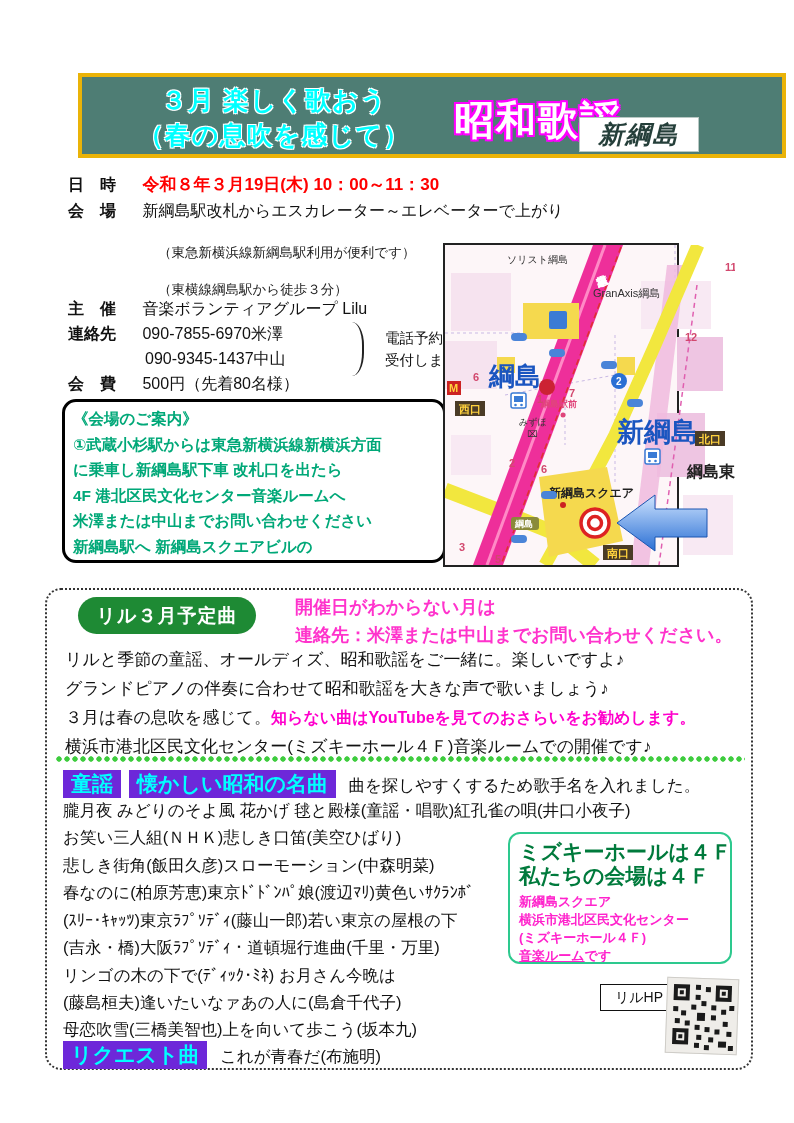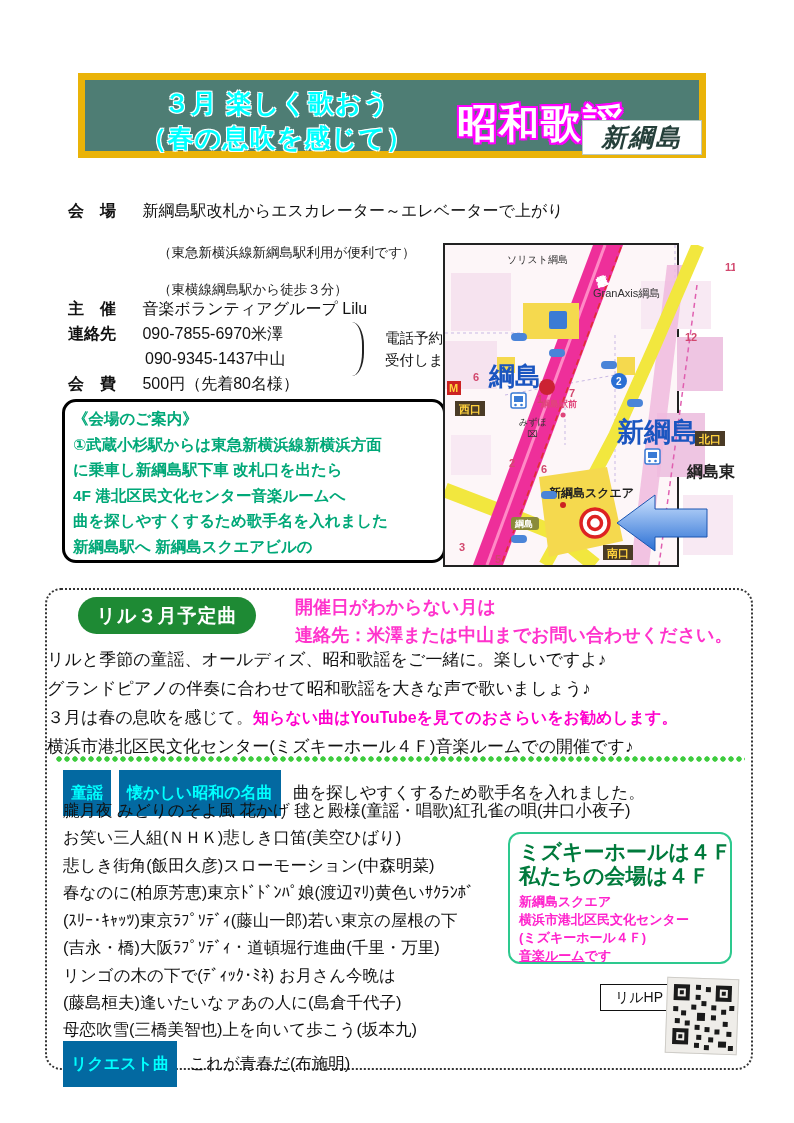--- a/index.html
+++ b/index.html
@@ -6,22 +6,22 @@
   html,body { background:#888; }
   body { font-family:"Liberation Sans","DejaVu Sans",sans-serif; }
   .page {
     position:relative; width:794px; height:1123px; background:#fff;
     margin:0 auto; overflow:hidden;
   }
   .abs { position:absolute; }
 
   
   .hdr {
-    left:78px; top:73px; width:628px; height:85px;
-    background:#4e7d74; border:7px solid #eab308;text-decoration:underline;
+    left:78px; top:73px; width:708px; height:85px;
+    background:#4e7d74; border:4px solid #eab308;text-decoration:underline;
   }
   .hdr-title {
     left:22px; top:6px; width:340px; text-align:center;
     color:#00ffff; font-weight:bold; font-size:26px; line-height:35px;
     text-shadow:1px 1px 0 #fff,-1px -1px 0 #fff,1px -1px 0 #fff,-1px 1px 0 #fff;
     letter-spacing:1px;
   }
   .hdr-genre {
     left:372px; top:16px; font-size:40px; font-weight:bold; color:#fff;
     text-shadow:2px 2px 0 #ff00ff,-2px -2px 0 #ff00ff,2px -2px 0 #ff00ff,-2px 2px 0 #ff00ff,0 2px 0 #ff00ff,0 -2px 0 #ff00ff,2px 0 0 #ff00ff,-2px 0 0 #ff00ff;
@@ -61,29 +61,29 @@
   .dotted {
     left:45px; top:588px; width:708px; height:482px;
     border:2px dotted #333; border-radius:16px;
   }
   .pill {
     left:78px; top:597px; width:178px; height:37px; background:#1e8a34;
     border-radius:19px; color:#fff; font-size:19px; font-weight:bold;
     text-align:center; line-height:37px; letter-spacing:1px;
   }
   .notice { left:295px; top:593px; color:#ff33cc; font-weight:bold; font-size:18px; line-height:28px; white-space:nowrap; }
-  .bodytxt { left:47px; font-size:17px; color:#111; white-space:nowrap; }
+  .bodytxt { left:65px; font-size:17px; color:#111; white-space:nowrap; }
   .scallop {
     left:55px; top:755px; width:690px; height:8px;
     background-image:radial-gradient(circle at 4px 4px, #3ecc3e 2.4px, rgba(0,0,0,0) 3px);
     background-size:8px 8px; background-repeat:repeat-x;
   }
   .badge {
-    display:inline-block; background:#0369a1; color:#00ffff; font-weight:bold;
-    font-size:16px; padding:13px 8px; margin-right:8px; line-height:20px;
+    display:inline-block; background:#6d28d9; color:#00ffff; font-weight:bold;
+    font-size:21px; padding:4px 8px; margin-right:8px; line-height:20px;
   }
   .songline { left:63px; font-size:16.5px; color:#111; white-space:nowrap; }
 
   
   .hallbox {
     left:508px; top:832px; width:224px; height:132px;
     border:2.5px solid #2dc98e; border-radius:12px; padding:6px 9px;
     white-space:nowrap; overflow:hidden;
   }
   .hall-green { color:#007a3c; font-weight:bold; font-size:21px; line-height:24px; }
@@ -102,20 +102,24 @@
 
   <div class="abs hdr">
     <div class="abs hdr-title">
       <div>３月 楽しく歌おう</div>
       <div>（春の息吹を感じて）</div>
     </div>
     <div class="abs hdr-genre">昭和歌謡</div>
     <div class="abs hdr-badge">新綱島</div>
   </div>
 
+  <div class="abs info-line" style="top:173px;">
+    <span class="lbl">日　時</span>
+    <span class="red">令和８年３月19日(木) 10：00～11：30</span>
+  </div>
   <div class="abs info-line" style="top:201px;">
     <span class="lbl">会　場</span>
     <span>新綱島駅改札からエスカレーター～エレベーターで上がり</span>
   </div>
   <div class="abs info-line small-note" style="top:244px; left:158px;">（東急新横浜線新綱島駅利用が便利です）</div>
   <div class="abs info-line small-note" style="top:281px; left:158px;">（東横線綱島駅から徒歩３分）</div>
   <div class="abs info-line" style="top:299px;">
     <span class="lbl">主　催</span>
     <span>音楽ボランティアグループ Lilu</span>
   </div>
@@ -132,21 +136,21 @@
   <div class="abs info-line" style="top:374px;">
     <span class="lbl">会　費</span>
     <span>500円（先着80名様）</span>
   </div>
 
   <div class="abs guide">
     <div>《会場のご案内》</div>
     <div>①武蔵小杉駅からは東急新横浜線新横浜方面</div>
     <div>に乗車し新綱島駅下車 改札口を出たら</div>
     <div>4F 港北区民文化センター音楽ルームへ</div>
-    <div>曲を探しやすくするため歌手名を入れました</div>
+    <div>米澤または中山までお問い合わせください</div>
     <div>新綱島駅へ 新綱島スクエアビルの</div>
     <div>４Ｆ港北区民文化センター音楽ルームへ</div>
   </div>
 
   <div class="abs map">
     <svg width="290" height="320" viewBox="0 0 290 320">
 
       <rect x="6" y="28" width="60" height="58" fill="#f6e3ef"></rect>
       <rect x="0" y="96" width="52" height="48" fill="#f6e3ef"></rect>
       <rect x="196" y="36" width="70" height="48" fill="#f8e9f3"></rect>

